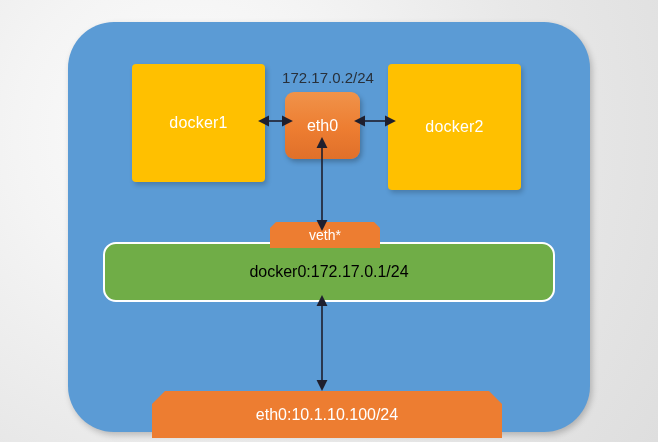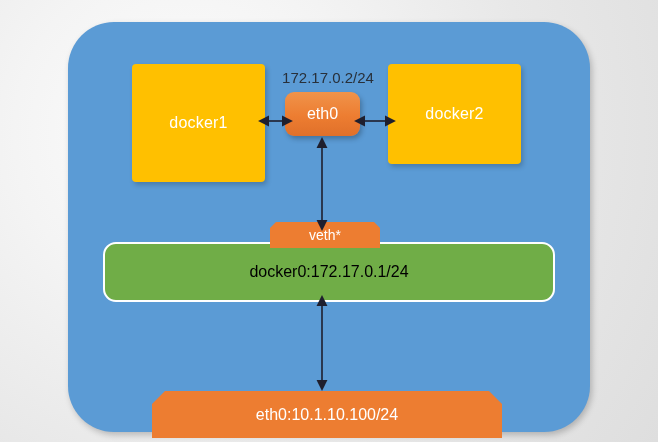--- a/index.html
+++ b/index.html
@@ -42,29 +42,29 @@
     align-items: center;
     justify-content: center;
     text-align: center;
   }
   .container-box .box-label {
     color: #ffffff;
     font-size: 16px;
     letter-spacing: 0.2px;
   }
   #docker1-box { left: 132px; top: 64px; width: 133px; height: 118px; }
-  #docker2-box { left: 388px; top: 64px; width: 133px; height: 100px; }
+  #docker2-box { left: 388px; top: 64px; width: 133px; height: 126px; }
 
   
   .eth0-box {
     position: absolute;
     left: 285px;
     top: 92px;
     width: 75px;
-    height: 44px;
+    height: 67px;
     background: linear-gradient(180deg, #f0934a 0%, #ED7D31 55%, #e0702a 100%);
     border-radius: 9px;
     box-shadow: 2px 3px 5px rgba(0,0,0,0.25);
     display: flex;
     align-items: center;
     justify-content: center;
   }
   .eth0-box .box-label {
     color: #ffffff;
     font-size: 16px;

